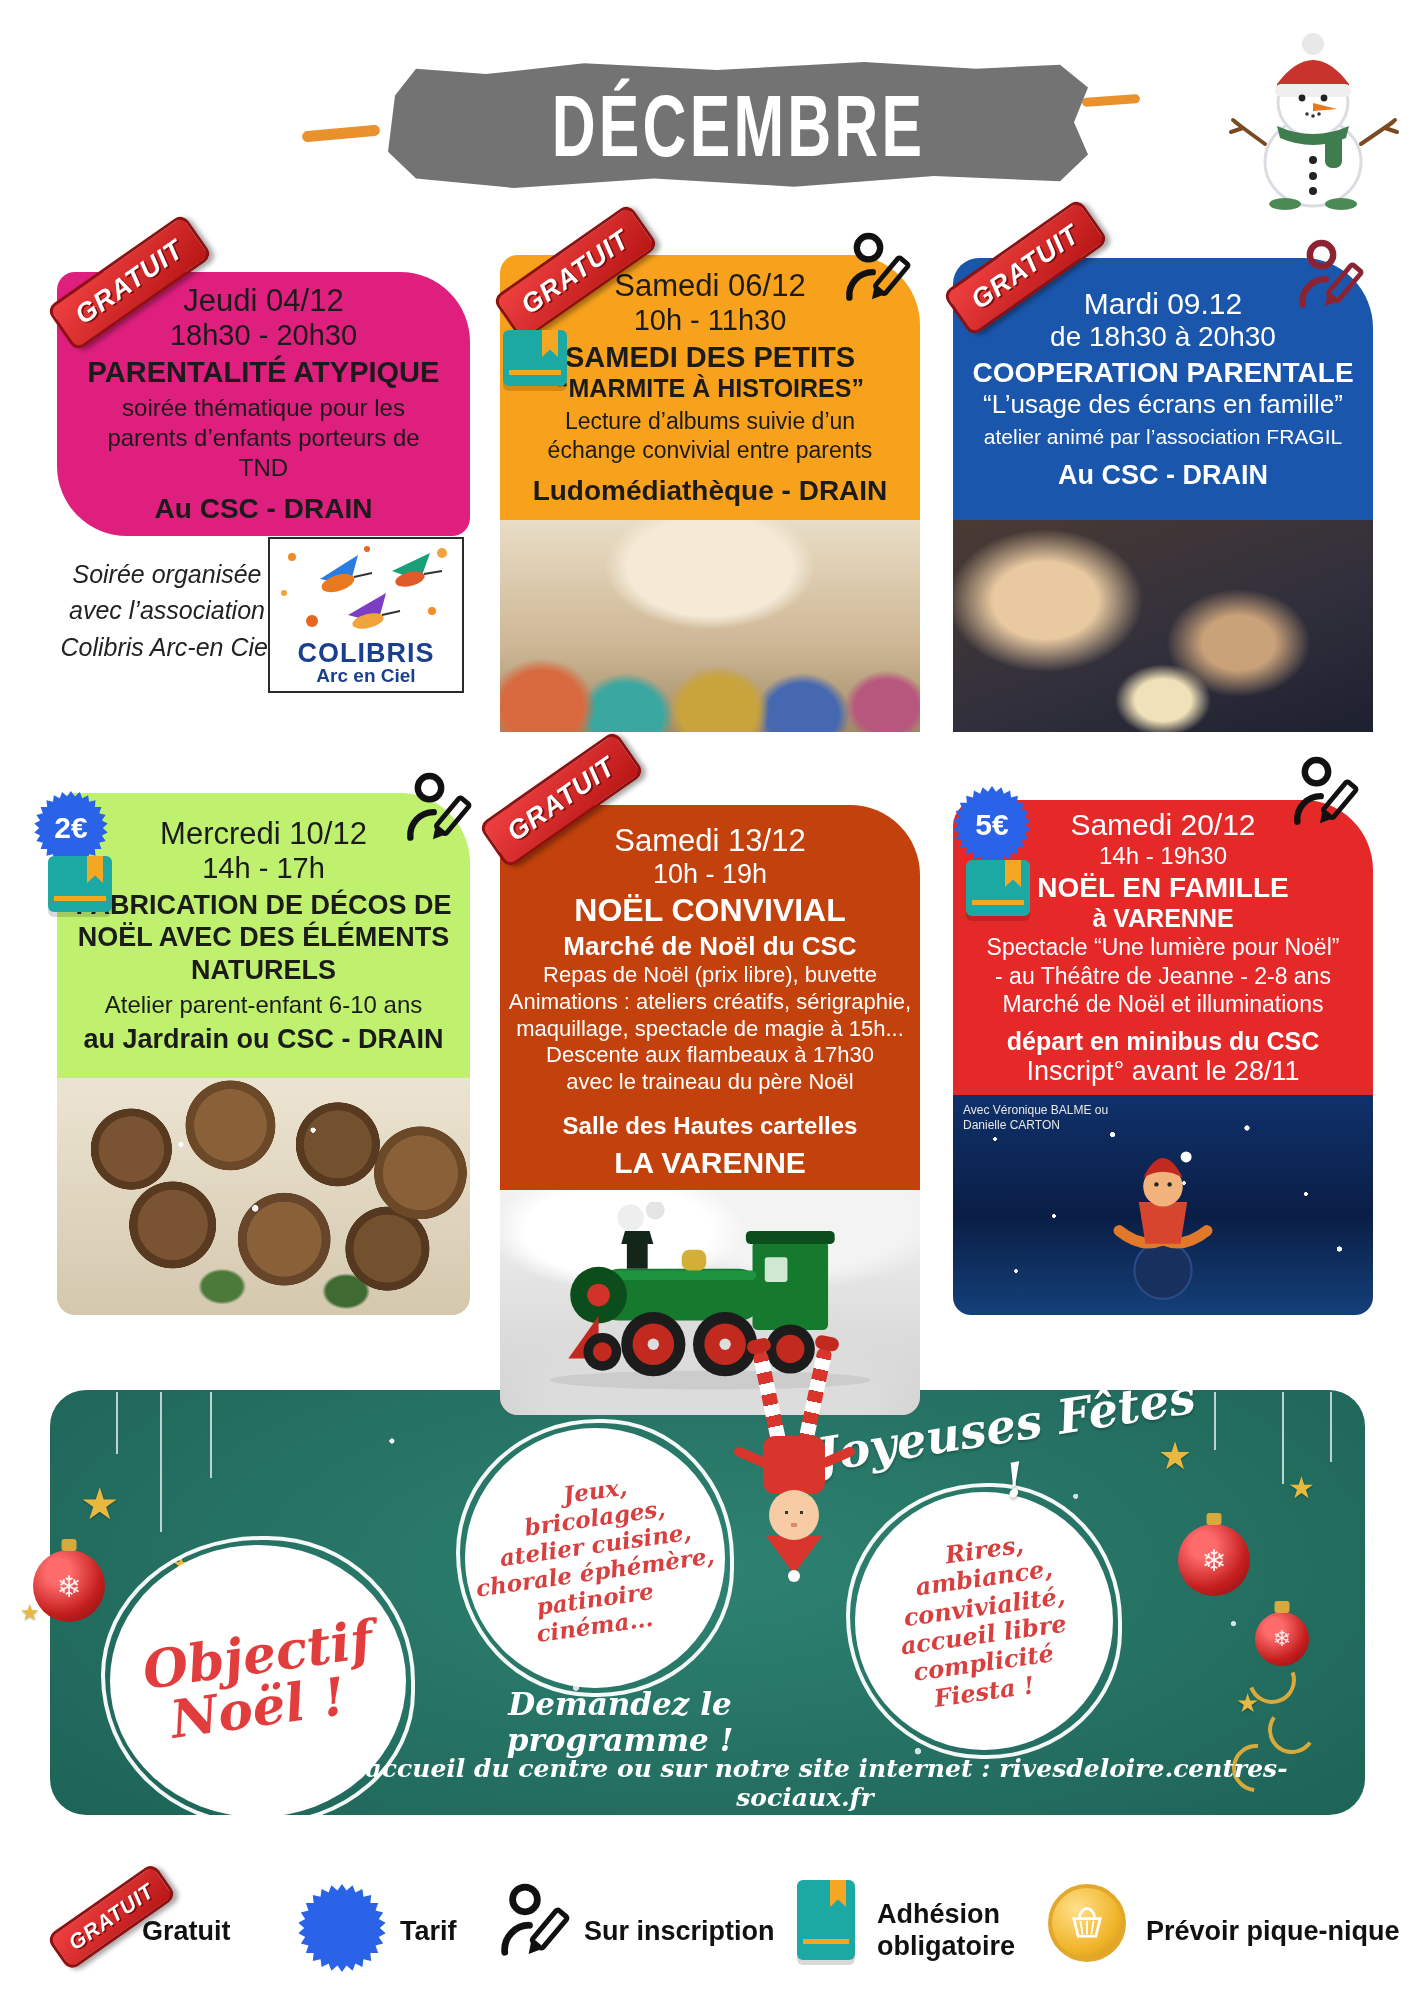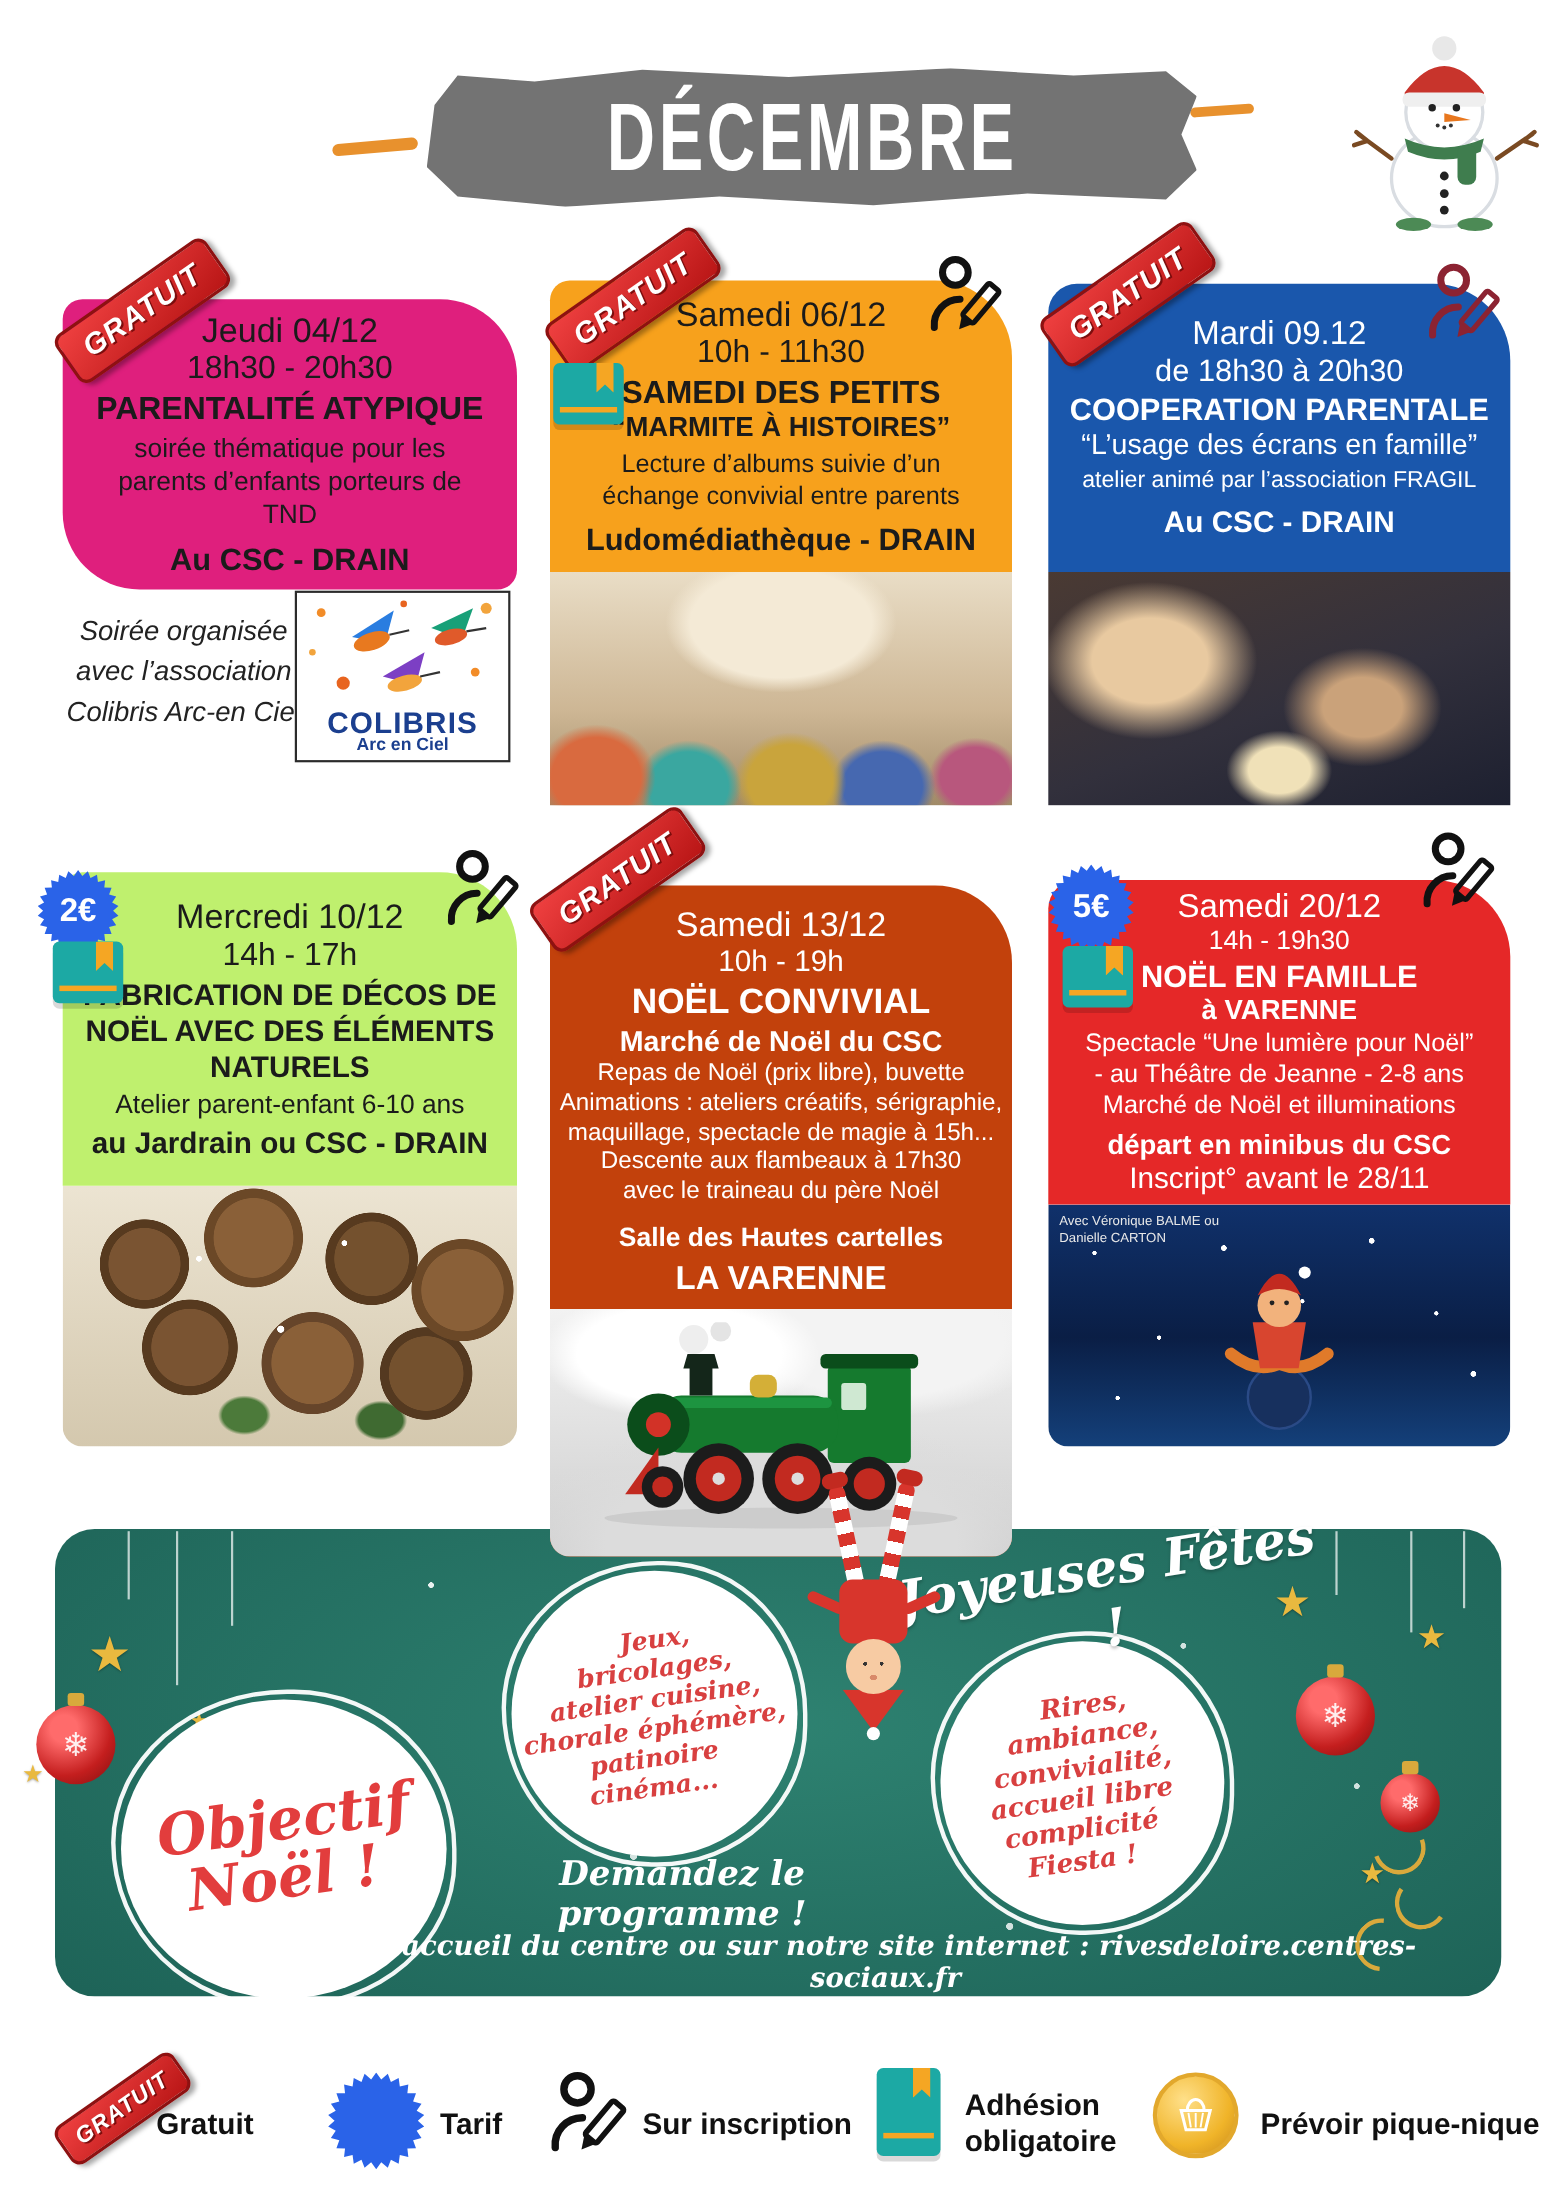--- a/index.html
+++ b/index.html
@@ -65,21 +65,21 @@
   .loc{font-size:28px;font-weight:800;margin-top:10px}
 
   .c1{left:57px;top:272px;width:413px;height:264px;background:#DF1F7D;border-radius:18px 70px 18px 70px}
   .c1 .desc{max-width:360px;font-size:24px}
   .note{position:absolute;left:46px;top:556px;width:242px;font-style:italic;font-size:25px;line-height:1.45;
     text-align:center;color:#222;z-index:2}
   .logo-box{position:absolute;left:268px;top:537px;width:196px;height:156px;background:#fff;border:2px solid #2b2b2b;
     z-index:2;display:flex;flex-direction:column;align-items:center;justify-content:flex-end;padding-bottom:4px;box-sizing:border-box}
   .logo-box svg{position:absolute;top:2px;left:2px}
   .logo-name{color:#1B3F8F;font-weight:800;font-size:27px;letter-spacing:1px;line-height:.9;z-index:2}
-  .logo-sub{color:#1B3F8F;font-weight:700;font-size:16px;z-index:2}
+  .logo-sub{color:#1B3F8F;font-weight:700;font-size:19px;z-index:2}
 
   .c2{left:500px;top:255px;width:420px;height:265px;background:#F7A11C;border-radius:18px 70px 0 0}
   .c2 .desc{max-width:330px}
   .c3{left:953px;top:258px;width:420px;height:262px;background:#1A57AC;border-radius:26px 70px 0 0;color:#fff}
   .c3 .date{font-size:30px}.c3 .time{font-size:28px}.c3 .ttl{font-size:28px}.c3 .sub{font-size:26px;font-weight:400}
   .c3 .desc{font-size:21px}.c3 .loc{font-size:27px}
 
   .c4{left:57px;top:793px;width:413px;height:285px;background:#BFF06E;border-radius:18px 70px 0 0}
   .c4 .ttl{max-width:380px;font-size:27px;line-height:1.2}
   .c4 .desc{font-size:24px}

